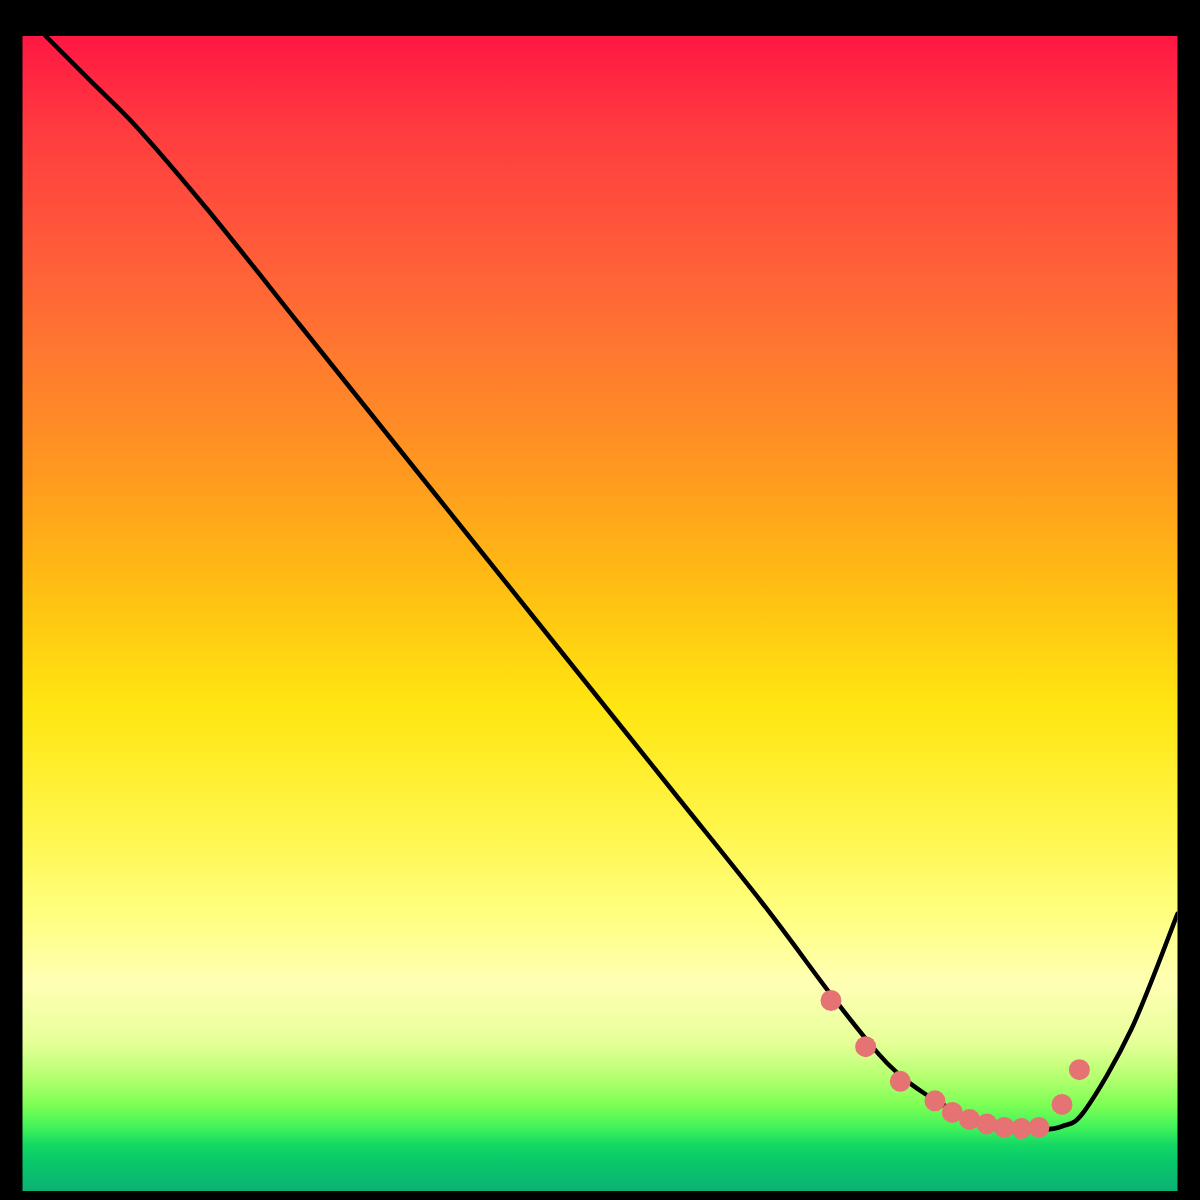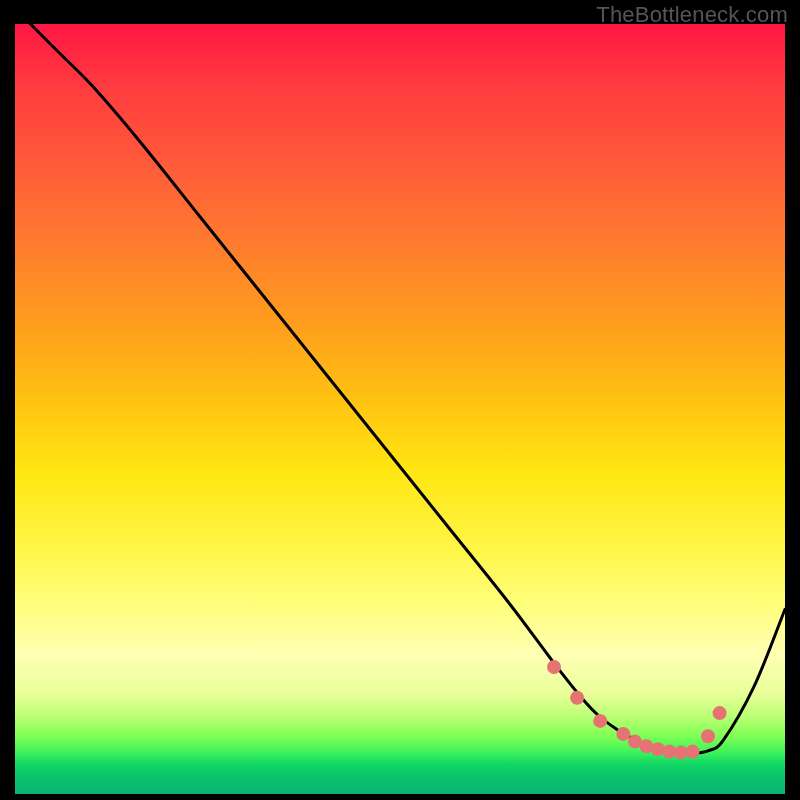--- a/index.html
+++ b/index.html
@@ -67,21 +67,20 @@
     left: 0;
     top: 0;
     width: 770px;
     height: 770px;
   }
 </style>
 </head>
 <body>
 
 <div class="stage">
-  <div class="attribution">TheBottleneck.com</div>
 
   <div class="plot-outer">
     <div class="gradient-fill"></div>
 
     <svg class="curve-layer" viewBox="0 0 770 770" preserveAspectRatio="none">
       <path id="curve-path" fill="none" stroke="#000000" stroke-width="3" stroke-linecap="round" d="M 15.4 0.0 C 20.5 5.1, 35.9 20.5, 46.2 30.8 C 56.5 41.1, 64.2 47.5, 77.0 61.6 C 89.8 75.7, 105.2 93.7, 123.2 115.5 C 141.2 137.3, 164.3 166.8, 184.8 192.5 C 205.3 218.2, 225.9 243.8, 246.4 269.5 C 266.9 295.2, 287.5 320.8, 308.0 346.5 C 328.5 372.2, 349.1 397.8, 369.6 423.5 C 390.1 449.2, 410.7 474.8, 431.2 500.5 C 451.7 526.2, 474.8 554.4, 492.8 577.5 C 510.8 600.6, 526.2 622.4, 539.0 639.1 C 551.8 655.8, 562.1 668.6, 569.8 677.6 C 577.5 686.6, 580.1 688.5, 585.2 693.0 C 590.3 697.5, 595.5 701.1, 600.6 704.5 C 605.7 708.0, 610.9 710.8, 616.0 713.8 C 621.1 716.7, 626.3 720.1, 631.4 722.3 C 636.5 724.4, 641.7 725.7, 646.8 726.9 C 651.9 728.0, 657.1 728.8, 662.2 729.2 C 667.3 729.6, 672.5 729.6, 677.6 729.2 C 682.7 728.8, 687.9 729.1, 693.0 726.9 C 698.1 724.7, 700.7 726.9, 708.4 716.1 C 716.1 705.3, 728.9 684.0, 739.2 662.2 C 749.5 640.4, 764.9 598.0, 770.0 585.2"></path>
       <g id="markers-group">
           <circle cx="539.0" cy="643.0" r="7" fill="#e57373"></circle>
           <circle cx="562.1" cy="673.8" r="7" fill="#e57373"></circle>
           <circle cx="585.2" cy="696.9" r="7" fill="#e57373"></circle>

